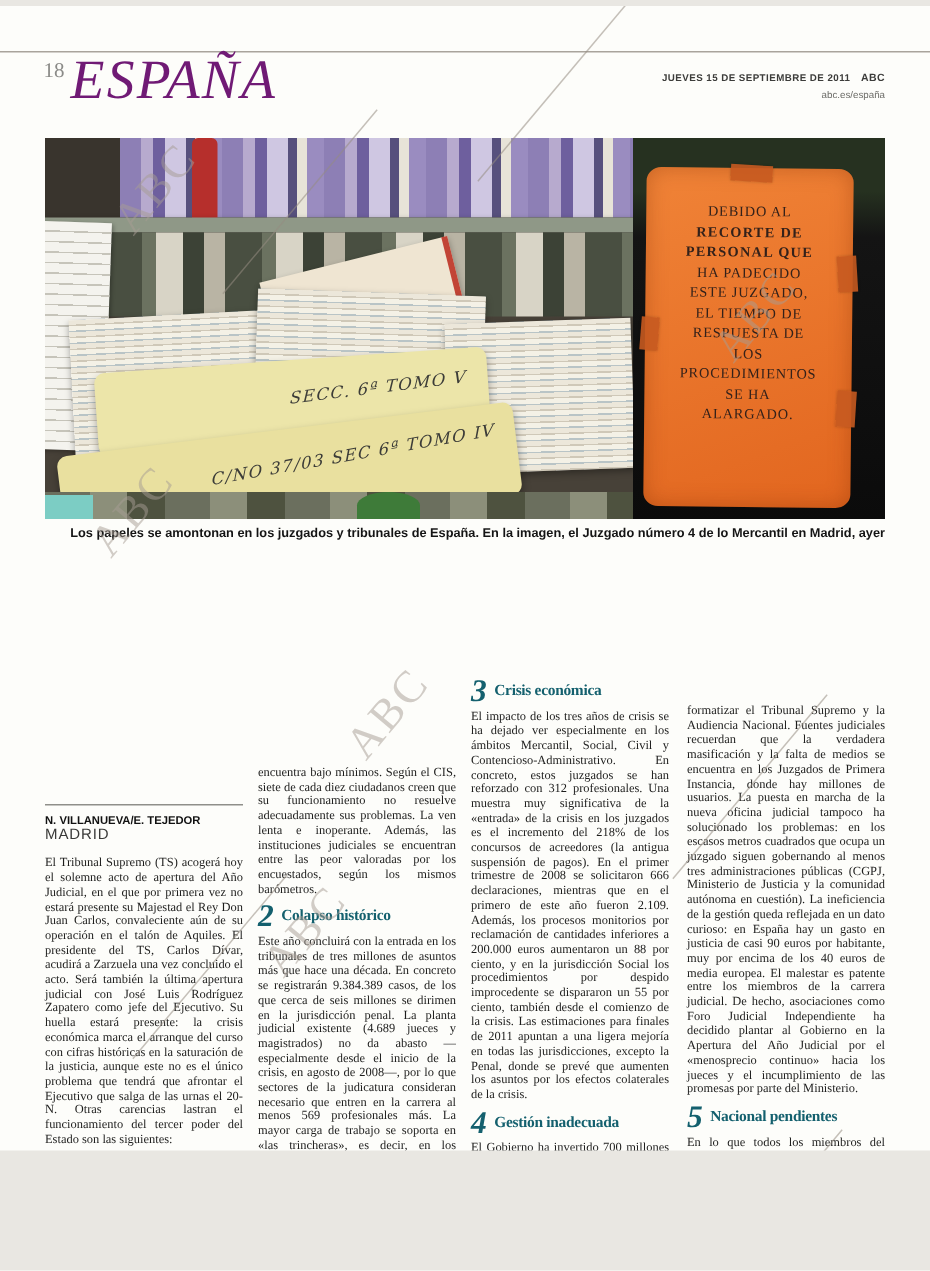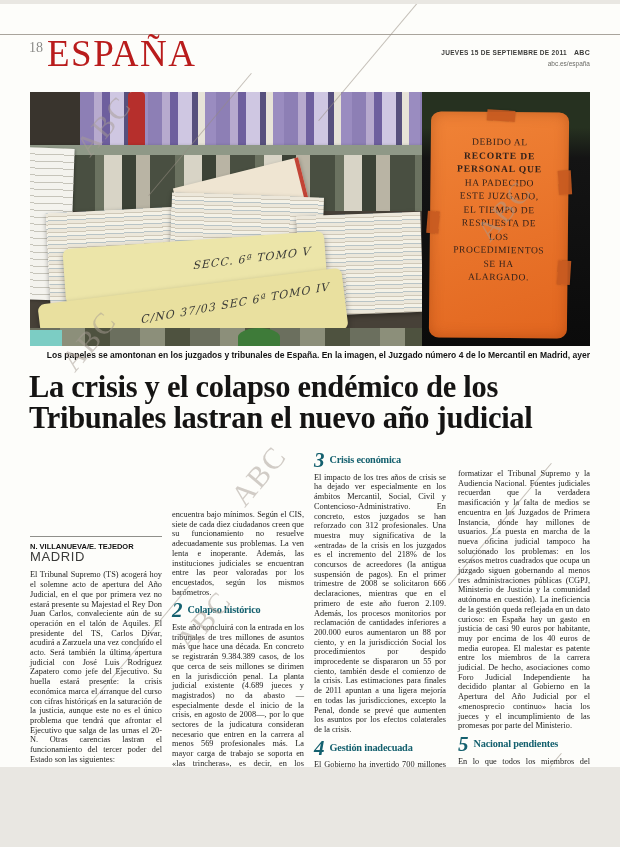--- a/index.html
+++ b/index.html
@@ -1,22 +1,22 @@
 <!DOCTYPE html>
 <html><head>
 <meta charset="utf-8">
 <style>
   html,body{margin:0;padding:0;background:#e9e7e2;}
   .page{position:relative;width:620px;height:763px;margin:4px auto;background:#fdfdfa;
         overflow:hidden;font-family:"Liberation Serif",serif;}
   
   .top-rule{position:absolute;left:0;top:30px;width:620px;border-top:1px solid #a9a49c;}
   .page-num{position:absolute;left:29px;top:36px;font-size:14px;color:#8b8b88;}
-  .section-title{position:absolute;left:47px;top:28px;font-size:37px;color:#b91c1c;
-                 letter-spacing:1.5px;font-family:"Liberation Serif",serif;}
+  .section-title{position:absolute;left:47px;top:28px;font-size:37px;color:#701a75;
+                 letter-spacing:1.5px;font-family:"Liberation Serif",serif;font-style:italic;}
   .header-right{position:absolute;right:30px;top:37px;text-align:right;
                 font-family:"Liberation Sans",sans-serif;}
   .date-line{font-size:6.5px;font-weight:bold;color:#3c3c3a;letter-spacing:.3px;}
   .brand{margin-left:7px;font-size:7px;}
   .site-line{font-size:6.5px;color:#6b6b66;margin-top:1px;}
   
   .photo{position:absolute;left:30px;top:88px;width:560px;height:254px;background:#474138;overflow:hidden;}
   .photo *{position:absolute;}
   .ph-top{left:0;top:0;width:410px;height:56px;background:#39342d;}
   .binders{left:50px;top:0;width:358px;height:53px;
@@ -65,21 +65,21 @@
   .headline{position:absolute;left:29px;top:368px;width:558px;font-size:30.5px;line-height:31px;
     font-weight:bold;color:#151413;letter-spacing:-.3px;}
   .subhead{position:absolute;left:30px;top:441px;width:274px;font-size:17px;line-height:20.5px;
     color:#2b2b2b;text-indent:-11px;padding-left:11px;}
   .subhead .bullet{color:#a9501f;font-size:12px;margin-right:2px;}
   
   .col{position:absolute;width:132px;font-size:8.3px;line-height:9.7px;text-align:justify;color:#1d1d1c;}
   .col p{margin:0;}
   .col-rule{border-top:1px solid #8f8f8a;margin-bottom:5px;}
   .byline{font-family:"Liberation Sans",sans-serif;font-weight:bold;font-size:7.5px;color:#111;}
-  .byline-city{font-family:"Liberation Sans",sans-serif;font-size:13px;color:#3a3a38;
+  .byline-city{font-family:"Liberation Sans",sans-serif;font-size:10px;color:#3a3a38;
     letter-spacing:.6px;margin-bottom:9px;}
   .sec-head{margin:9px 0 3px;color:#14606e;white-space:nowrap;}
   .sec-head.first{margin-top:0;}
   .sec-num{font-size:21px;font-weight:bold;font-style:italic;margin-right:5px;
     font-family:"Liberation Serif",serif;}
   .sec-title{font-size:10.3px;font-weight:bold;position:relative;top:-4px;letter-spacing:-.2px;}
   .c1{left:30px;top:532px;}
   .c2{left:172px;top:506px;}
   .c3{left:314px;top:452px;}
   .c4{left:458px;top:465px;}
@@ -140,21 +140,20 @@
         <span class="sl">RESPUESTA DE</span>
         <span class="sl">LOS</span>
         <span class="sl">PROCEDIMIENTOS</span>
         <span class="sl">SE HA</span>
         <span class="sl">ALARGADO.</span>
       </div>
     </div>
   </div>
 
   <div class="caption">Los papeles se amontonan en los juzgados y tribunales de España. En la imagen, el Juzgado número 4 de lo Mercantil en Madrid, ayer</div>
-  <h1 class="headline" style="margin:0;">La crisis y el colapso endémico de los Tribunales lastran el nuevo año judicial</h1>
 
   <div class="col c1">
     <div class="col-rule"></div>
     <div class="byline">N. VILLANUEVA/E. TEJEDOR</div>
     <div class="byline-city">MADRID</div>
     <p>El Tribunal Supremo (TS) acogerá hoy el solemne acto de apertura del Año Judicial, en el que por primera vez no estará presente su Majestad el Rey Don Juan Carlos, convaleciente aún de su operación en el talón de Aquiles. El presidente del TS, Carlos Dívar, acudirá a Zarzuela una vez concluido el acto. Será también la última apertura judicial con José Luis Rodríguez Zapatero como jefe del Ejecutivo. Su huella estará presente: la crisis económica marca el arranque del curso con cifras históricas en la saturación de la justicia, aunque este no es el único problema que tendrá que afrontar el Ejecutivo que salga de las urnas el 20-N. Otras carencias lastran el funcionamiento del tercer poder del Estado son las siguientes:</p>
     <div class="sec-head">
       <span class="sec-num">1</span><span class="sec-title">Mala imagen de la Justicia</span>
     </div>
   </div>

